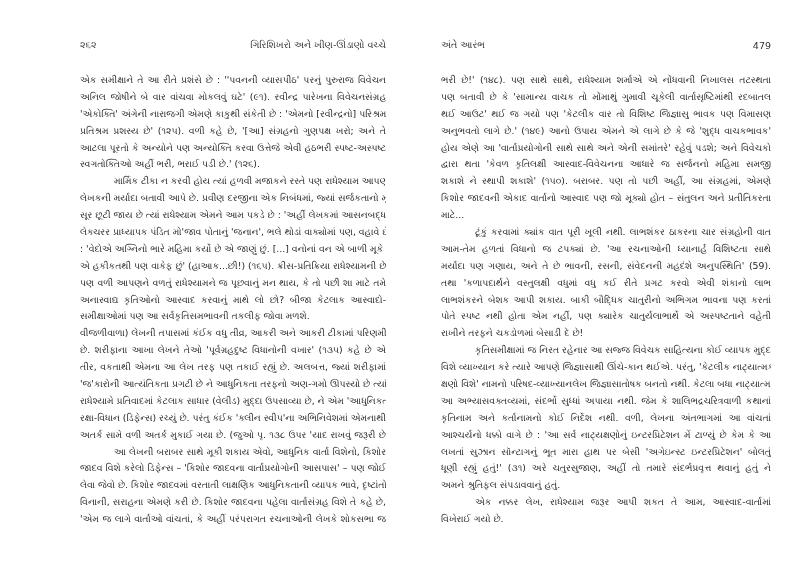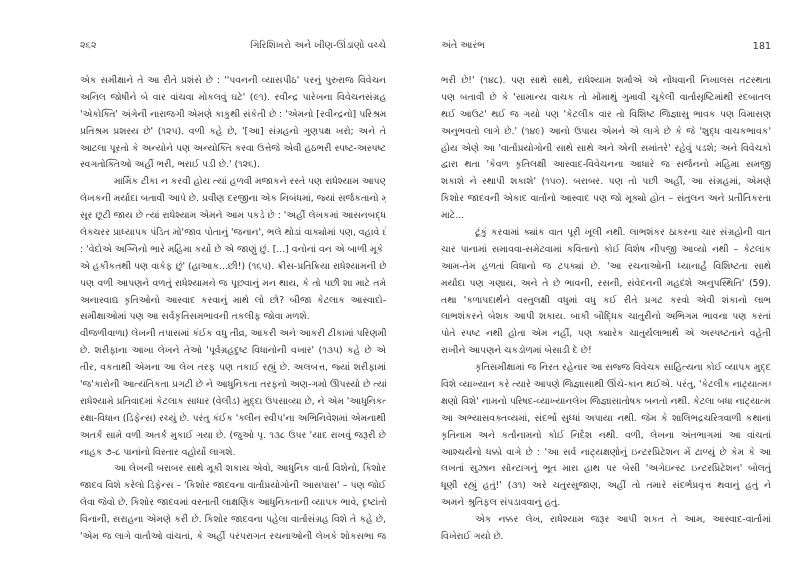--- a/index.html
+++ b/index.html
@@ -49,52 +49,50 @@
         <span class="line">પણ વળી આપણને વળતું રાધેશ્યામને જ પૂછવાનું મન થાય, કે તો પછી શા માટે તમે</span>
         <span class="line">અનાસ્વાદ્ય કૃતિઓનો આસ્વાદ કરવાનું માથે લો છો? બીજા કેટલાક આસ્વાદો-</span>
         <span class="line last">સમીક્ષાઓમાં પણ આ સર્વકૃતિસમભાવની તકલીફ જોવા મળશે.</span>
         <span class="line">વીજળીવાળા) લેખની તપાસમાં કંઈક વધુ તીવ્ર, આકરી અને આકરી ટીકામાં પરિણમી</span>
         <span class="line">છે. શરીફાના આખા લેખને તેઓ 'પૂર્વગ્રહદુષ્ટ વિધાનોની વખાર' (૧૩૫) કહે છે એ</span>
         <span class="line">તીર, વકતાથી એમના આ લેખ તરફ પણ તકાઈ રહ્યું છે. અલબત્ત, જ્યાં શરીફામાં</span>
         <span class="line">'જ'કારોની આત્યંતિકતા પ્રગટી છે ને આધુનિકતા તરફનો અણ-ગમો ઊપસ્યો છે ત્યાં</span>
         <span class="line">રાધેશ્યામે પ્રતિવાદમાં કેટલાક સાધાર (વેલીડ) મુદ્દા ઉપસાવ્યા છે, ને એમ 'આધુનિકતા'નું</span>
         <span class="line">રક્ષા-વિધાન (ડિફેન્સ) રચ્યું છે. પરંતુ કંઈક 'ક્લીન સ્વીપ'ના અભિનિવેશમાં એમનાથી</span>
         <span class="line">અતર્ક સામે વળી અતર્ક મુકાઈ ગયા છે. (જુઓ પૃ. ૧૩૮ ઉપર 'યાદ રાખવું જરૂરી છે</span>
-        <span class="line last">નાહક ૭-૮ પાનાંનો વિસ્તાર વહોર્યો લાગશે.</span>
         <span class="line indent">આ લેખની બરાબર સાથે મૂકી શકાય એવો, આધુનિક વાર્તા વિશેનો, કિશોર</span>
         <span class="line">જાદવ વિશે કરેલો ડિફેન્સ – 'કિશોર જાદવના વાર્તાપ્રયોગોની આસપાસ' – પણ જોઈ</span>
         <span class="line">લેવા જેવો છે. કિશોર જાદવમાં વરતાતી લાક્ષણિક આધુનિકતાની વ્યાપક ભાવે, દૃષ્ટાંતો</span>
         <span class="line">વિનાની, સરાહના એમણે કરી છે. કિશોર જાદવના પહેલા વાર્તાસંગ્રહ વિશે તે કહે છે,</span>
         <span class="line">'એમ જ લાગે વાર્તાઓ વાંચતાં, કે અહીં પરંપરાગત રચનાઓની લેખકે શોકસભા જ</span>
       </div>
   </div>
 
   <div class="page right">
     <div class="running-head">
       <span>અંતે આરંભ</span>
-      <span>181</span>
+      <span>479</span>
     </div>
     <div class="body-text">
         <span class="line">ભરી છે!' (૧૪૮). પણ સાથે સાથે, રાધેશ્યામ શર્માએ એ નોંધવાની નિખાલસ તટસ્થતા</span>
         <span class="line">પણ બતાવી છે કે 'સામાન્ય વાચક તો મોંમાથું ગુમાવી ચૂકેલી વાર્તાસૃષ્ટિમાંથી રદબાતલ</span>
         <span class="line">થઈ આઉટ' થઈ જ ગયો પણ 'કેટલીક વાર તો વિશિષ્ટ જિજ્ઞાસુ ભાવક પણ વિમાસણ</span>
         <span class="line">અનુભવતો લાગે છે.' (૧૪૯) આનો ઉપાય એમને એ લાગે છે કે જે 'શુદ્ધ વાચકભાવક'</span>
         <span class="line">હોય એણે આ 'વાર્તાપ્રયોગોની સાથે સાથે અને એની સમાંતરે' રહેવું પડશે; અને વિવેચકો</span>
         <span class="line">દ્વારા થતા 'કેવળ કૃતિલક્ષી આસ્વાદ-વિવેચનના આધારે જ સર્જનનો મહિમા સમજી</span>
         <span class="line">શકાશે ને સ્થાપી શકાશે' (૧૫૦). બરાબર. પણ તો પછી અહીં, આ સંગ્રહમાં, એમણે</span>
         <span class="line">કિશોર જાદવની એકાદ વાર્તાનો આસ્વાદ પણ જો મૂક્યો હોત – સંતુલન અને પ્રતીતિકરતા</span>
         <span class="line last">માટે...</span>
         <span class="line indent">ટૂંકું કરવામાં ક્યાંક વાત પૂરી ખૂલી નથી. લાભશંકર ઠાકરના ચાર સંગ્રહોની વાત</span>
-        <span class="line">ચાર પાનામાં સમાવવા-સમેટવામાં કવિતાનો કોઈ વિશેષ નીપજી આવ્યો નથી – કેટલાંક</span>
         <span class="line">આમ-તેમ હળતાં વિધાનો જ ટપક્યાં છે. 'આ રચનાઓની ધ્યાનાર્હ વિશિષ્ટતા સાથે</span>
         <span class="line">મર્યાદા પણ ગણાય, અને તે છે ભાવની, રસની, સંવેદનની મહદંશે અનુપસ્થિતિ' (59).</span>
         <span class="line">તથા 'કળાપદાર્થને વસ્તુલક્ષી વધુમાં વધુ કઈ રીતે પ્રગટ કરવો એવી શંકાનો લાભ</span>
         <span class="line">લાભશંકરને બેશક આપી શકાય. બાકી બૌદ્ધિક ચાતુરીનો અભિગમ ભાવના પણ કરતાં</span>
         <span class="line">પોતે સ્પષ્ટ નથી હોતા એમ નહીં, પણ ક્યારેક ચાતુર્યલાભાર્થે એ અસ્પષ્ટતાને વહેતી</span>
-        <span class="line last">રાખીને આપણને ચકડોળમાં બેસાડી દે છે!</span>
+        <span class="line last">રાખીને તરફને ચકડોળમાં બેસાડી દે છે!</span>
         <span class="line indent">કૃતિસમીક્ષામાં જ નિરત રહેનાર આ સજ્જ વિવેચક સાહિત્યના કોઈ વ્યાપક મુદ્દા</span>
         <span class="line">વિશે વ્યાખ્યાન કરે ત્યારે આપણે જિજ્ઞાસાથી ઊંચે-કાન થઈએ. પરંતુ, 'કેટલીક નાટ્યાત્મક</span>
         <span class="line">ક્ષણો વિશે' નામનો પરિષદ-વ્યાખ્યાનલેખ જિજ્ઞાસાતોષક બનતો નથી. કેટલા બધા નાટ્યાત્મક</span>
         <span class="line">આ અભ્યાસવક્તવ્યમાં, સંદર્ભો સુધ્ધાં અપાયા નથી. જેમ કે શાલિભદ્રચરિત્રવાળી કથાનાં</span>
         <span class="line">કૃતિનામ અને કર્તાનામનો કોઈ નિર્દેશ નથી. વળી, લેખના અંતભાગમાં આ વાંચતાં</span>
         <span class="line">આશ્ચર્યનો ધક્કો વાગે છે : 'આ સર્વ નાટ્યક્ષણોનું ઇન્ટરપ્રિટેશન મેં ટાળ્યું છે કેમ કે આ</span>
         <span class="line">લખતાં સુઝાન સૉન્ટાગનું ભૂત મારા હાથ પર બેસી 'અગેઇન્સ્ટ ઇન્ટરપ્રિટેશન' બોલતું</span>
         <span class="line">ધૂણી રહ્યું હતું!' (૩૧) અરે ચતુરસુજાણ, અહીં તો તમારે સંદર્ભપ્રવૃત્ત થવાનું હતું ને</span>
         <span class="line last">અમને શ્રુતિફલ સંપડાવવાનું હતું.</span>
         <span class="line indent">એક નક્કર લેખ, રાધેશ્યામ જરૂર આપી શકત તે આમ, આસ્વાદ-વાર્તામાં</span>

